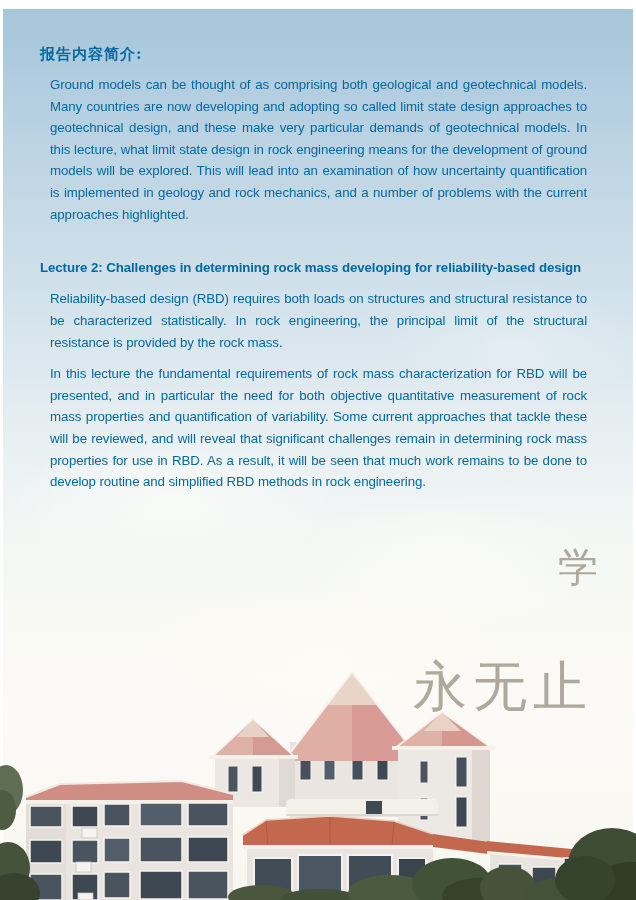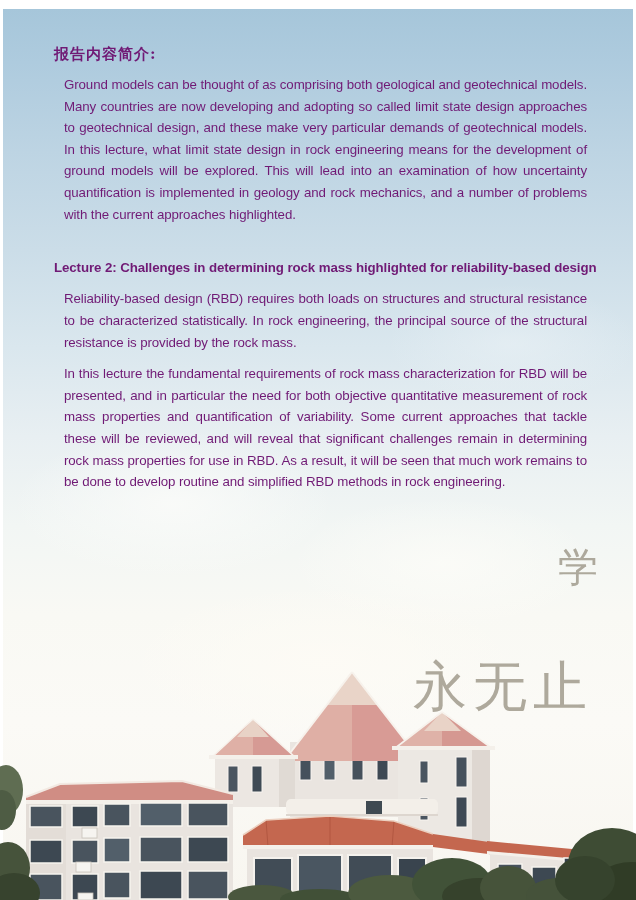--- a/index.html
+++ b/index.html
@@ -30,22 +30,22 @@
   
   .wm{position:absolute;color:rgba(152,146,131,.78);
       font-family:"DejaVu Serif","Liberation Serif",serif;font-weight:400;}
   .wm-char{left:558px;top:540px;font-size:40px;}
   .wm-phrase{left:413px;top:651px;font-size:54px;letter-spacing:6px;}
 
   .building{position:absolute;left:0;top:0;width:100%;height:100%;}
 
   
   .text{
-    position:absolute;left:54px;right:39px;top:44px;
-    color:#701a75;font-size:13.3px;line-height:21.6px;
+    position:absolute;left:40px;right:39px;top:44px;
+    color:#0369a1;font-size:13.3px;line-height:21.6px;
     text-align:justify;letter-spacing:-0.1px;
   }
   .cn-heading{
     font-family:"DejaVu Serif","Liberation Serif",serif;
     font-weight:bold;font-size:15px;line-height:20px;margin:0 0 4px 0;
     letter-spacing:1px;
   }
   .lec-title{font-weight:bold;}
   .text p{margin:10px;}
   .spacer{height:21.6px;}
@@ -192,18 +192,18 @@
       <ellipse cx="632" cy="892" rx="42" ry="30" fill="#303c26"></ellipse>
       <ellipse cx="560" cy="896" rx="34" ry="18" fill="#45523a"></ellipse>
       <ellipse cx="585" cy="880" rx="30" ry="24" fill="#36432d"></ellipse>
     </g>
   </svg>
 
   <div class="text">
     <div class="cn-heading">报告内容简介:</div>
     <p>Ground models can be thought of as comprising both geological and geotechnical models. Many countries are now developing and adopting so called limit state design approaches to geotechnical design, and these make very particular demands of geotechnical models. In this lecture, what limit state design in rock engineering means for the development of ground models will be explored. This will lead into an examination of how uncertainty quantification is implemented in geology and rock mechanics, and a number of problems with the current approaches highlighted.</p>
     <div class="spacer"></div>
-    <div class="lec-title">Lecture 2: Challenges in determining rock mass highlighted for reliability-based design</div>
-    <p>Reliability-based design (RBD) requires both loads on structures and structural resistance to be characterized statistically. In rock engineering, the principal source of the structural resistance is provided by the rock mass.</p>
+    <div class="lec-title">Lecture 2: Challenges in determining rock mass developing for reliability-based design</div>
+    <p>Reliability-based design (RBD) requires both loads on structures and structural resistance to be characterized statistically. In rock engineering, the principal limit of the structural resistance is provided by the rock mass.</p>
     <p>In this lecture the fundamental requirements of rock mass characterization for RBD will be presented, and in particular the need for both objective quantitative measurement of rock mass properties and quantification of variability. Some current approaches that tackle these will be reviewed, and will reveal that significant challenges remain in determining rock mass properties for use in RBD. As a result, it will be seen that much work remains to be done to develop routine and simplified RBD methods in rock engineering.</p>
   </div>
 
 </div>
 
 </body></html>

